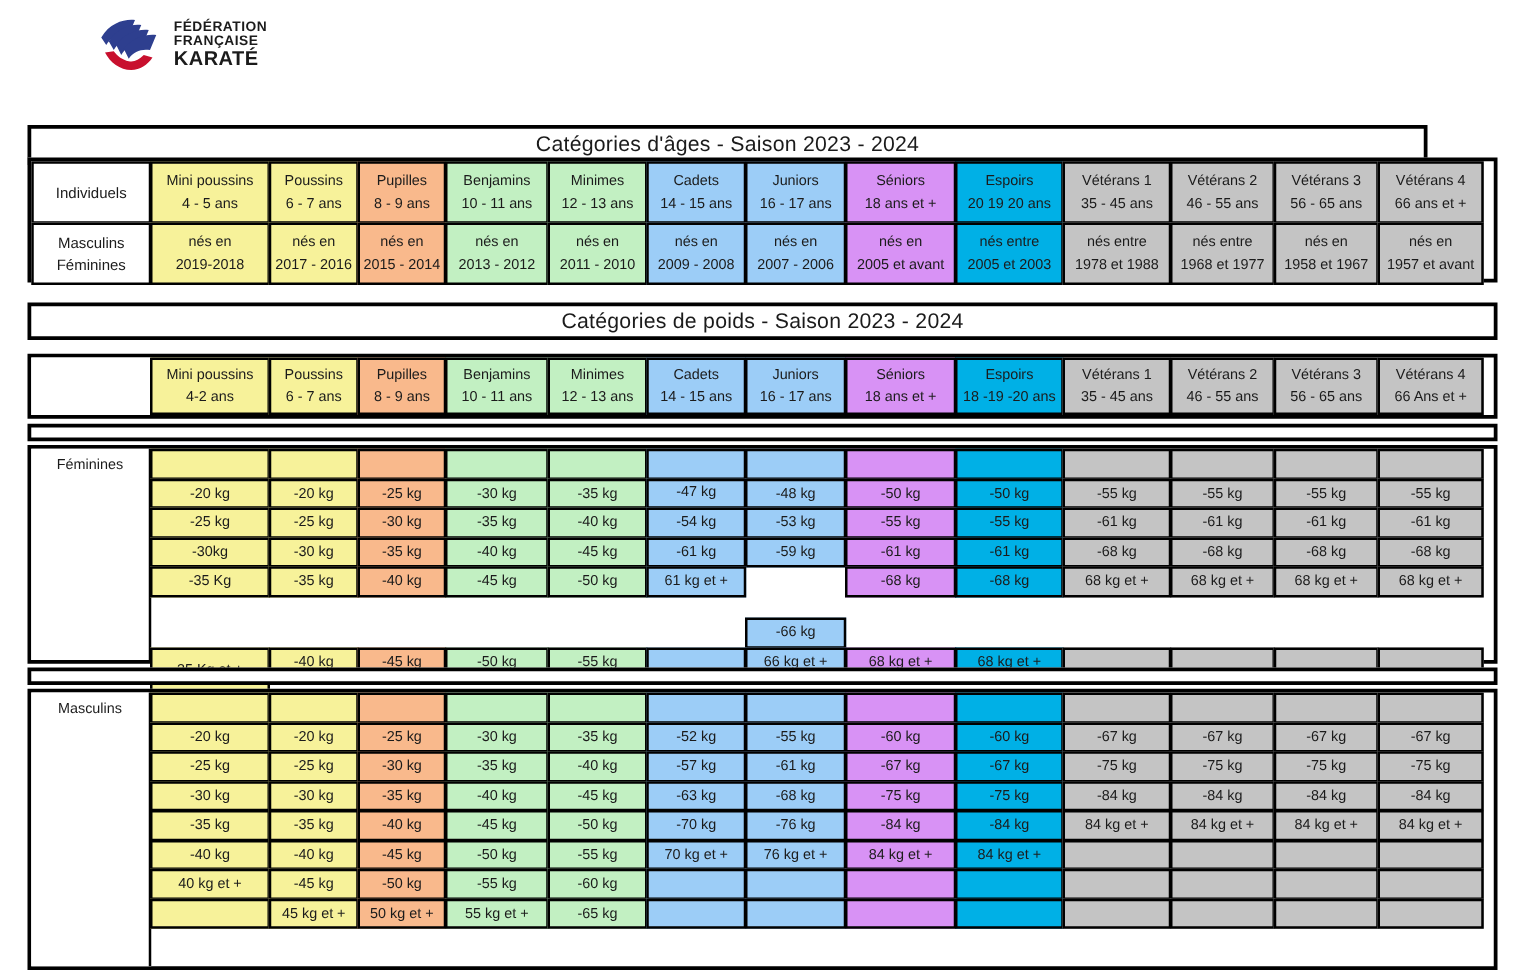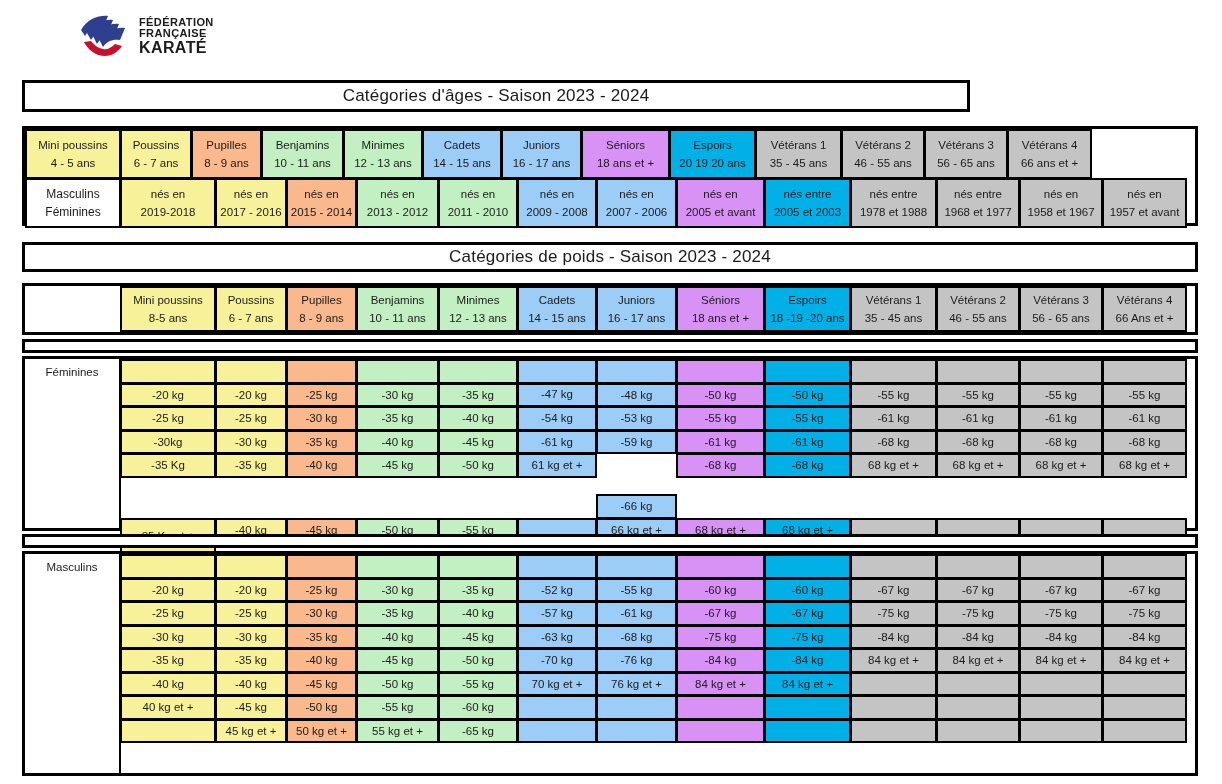--- a/index.html
+++ b/index.html
@@ -73,27 +73,28 @@
         <path d="M6 28 C10 36, 18 42, 27 42 C34 42, 40 38, 44 32 L37 30 C33 34, 29 36, 25 35 C20 34, 16 31, 13 27 Z" fill="#c8102e"></path>
       </svg>
     </div>
     <div class="logo-text">
       <div class="lt1">FÉDÉRATION</div>
       <div class="lt2">FRANÇAISE</div>
       <div class="lt3">KARATÉ</div>
     </div>
   </div>
 
-  <div class="frame title-bar" style="left:22px;top:80px;width:948px;height:32px;text-align:center;">
+  <div class="frame title-bar" style="left:22px;top:100px;width:1120px;height:32px;text-align:center;">
     <span>Catégories d'âges - Saison 2023 - 2024</span>
   </div>
 
   <div class="frame" style="left:22px;top:126px;width:1176px;height:100px;padding:0;">
     <div class="grid" id="ages-grid" style="left:0;top:0;width:100%;height:100%;">
         <div class="row">
+          <div class="cell lbl" style="width: 96px; height: 50px; flex: 0 0 96px;">Individuels</div>
           <div class="cell c-yellow" style="width: 96px; height: 50px; flex: 0 0 96px;">
             <div>Mini poussins</div>
             <div class="l2">4 - 5 ans</div>
           </div>
           <div class="cell c-yellow" style="width: 72px; height: 50px; flex: 0 0 72px;">
             <div>Poussins</div>
             <div class="l2">6 - 7 ans</div>
           </div>
           <div class="cell c-peach" style="width: 71px; height: 50px; flex: 0 0 71px;">
             <div>Pupilles</div>
@@ -204,21 +205,21 @@
   <div class="frame title-bar" style="left:22px;top:242px;width:1176px;height:30px;">
     <span>Catégories de poids - Saison 2023 - 2024</span>
   </div>
 
   <div class="frame" style="left:22px;top:283px;width:1176px;height:52px;">
     <div class="grid" id="weights-head" style="left:0;top:0;width:100%;height:100%;">
         <div class="row">
           <div class="cell nb" style="width: 96px; height: 46px; flex: 0 0 96px;"></div>
           <div class="cell c-yellow" style="width: 96px; height: 46px; flex: 0 0 96px;">
             <div>Mini poussins</div>
-            <div class="l2">8-5 ans</div>
+            <div class="l2">4-2 ans</div>
           </div>
           <div class="cell c-yellow" style="width: 72px; height: 46px; flex: 0 0 72px;">
             <div>Poussins</div>
             <div class="l2">6 - 7 ans</div>
           </div>
           <div class="cell c-peach" style="width: 71px; height: 46px; flex: 0 0 71px;">
             <div>Pupilles</div>
             <div class="l2">8 - 9 ans</div>
           </div>
           <div class="cell c-green" style="width: 83px; height: 46px; flex: 0 0 83px;">

